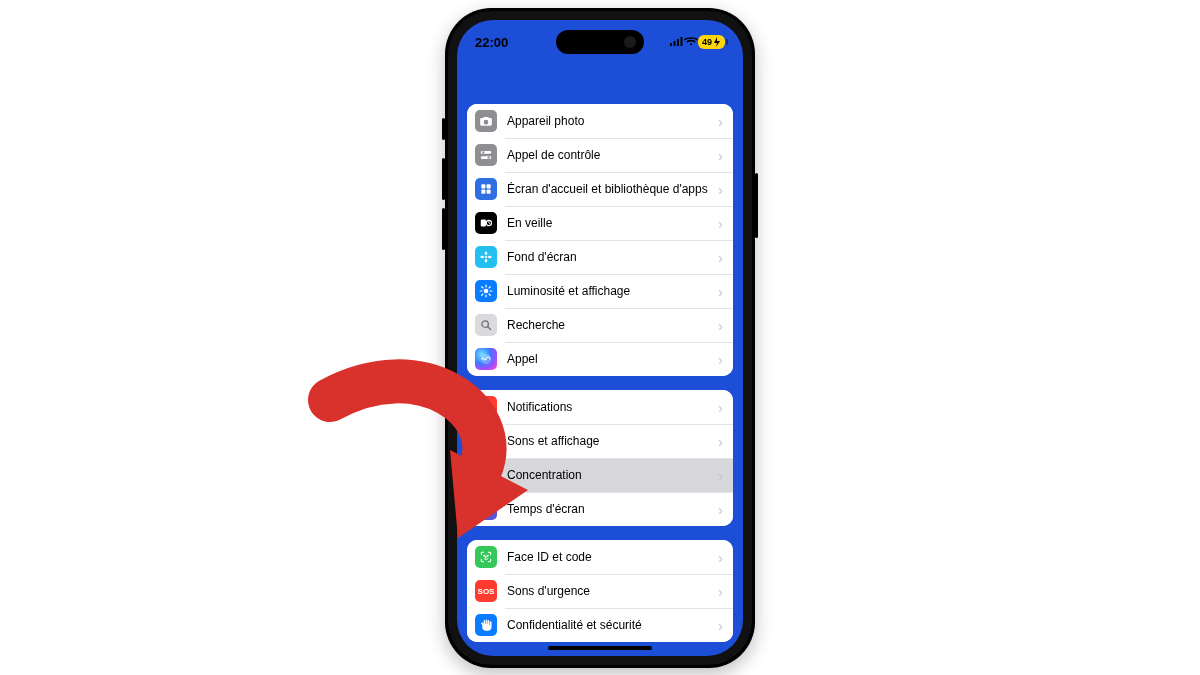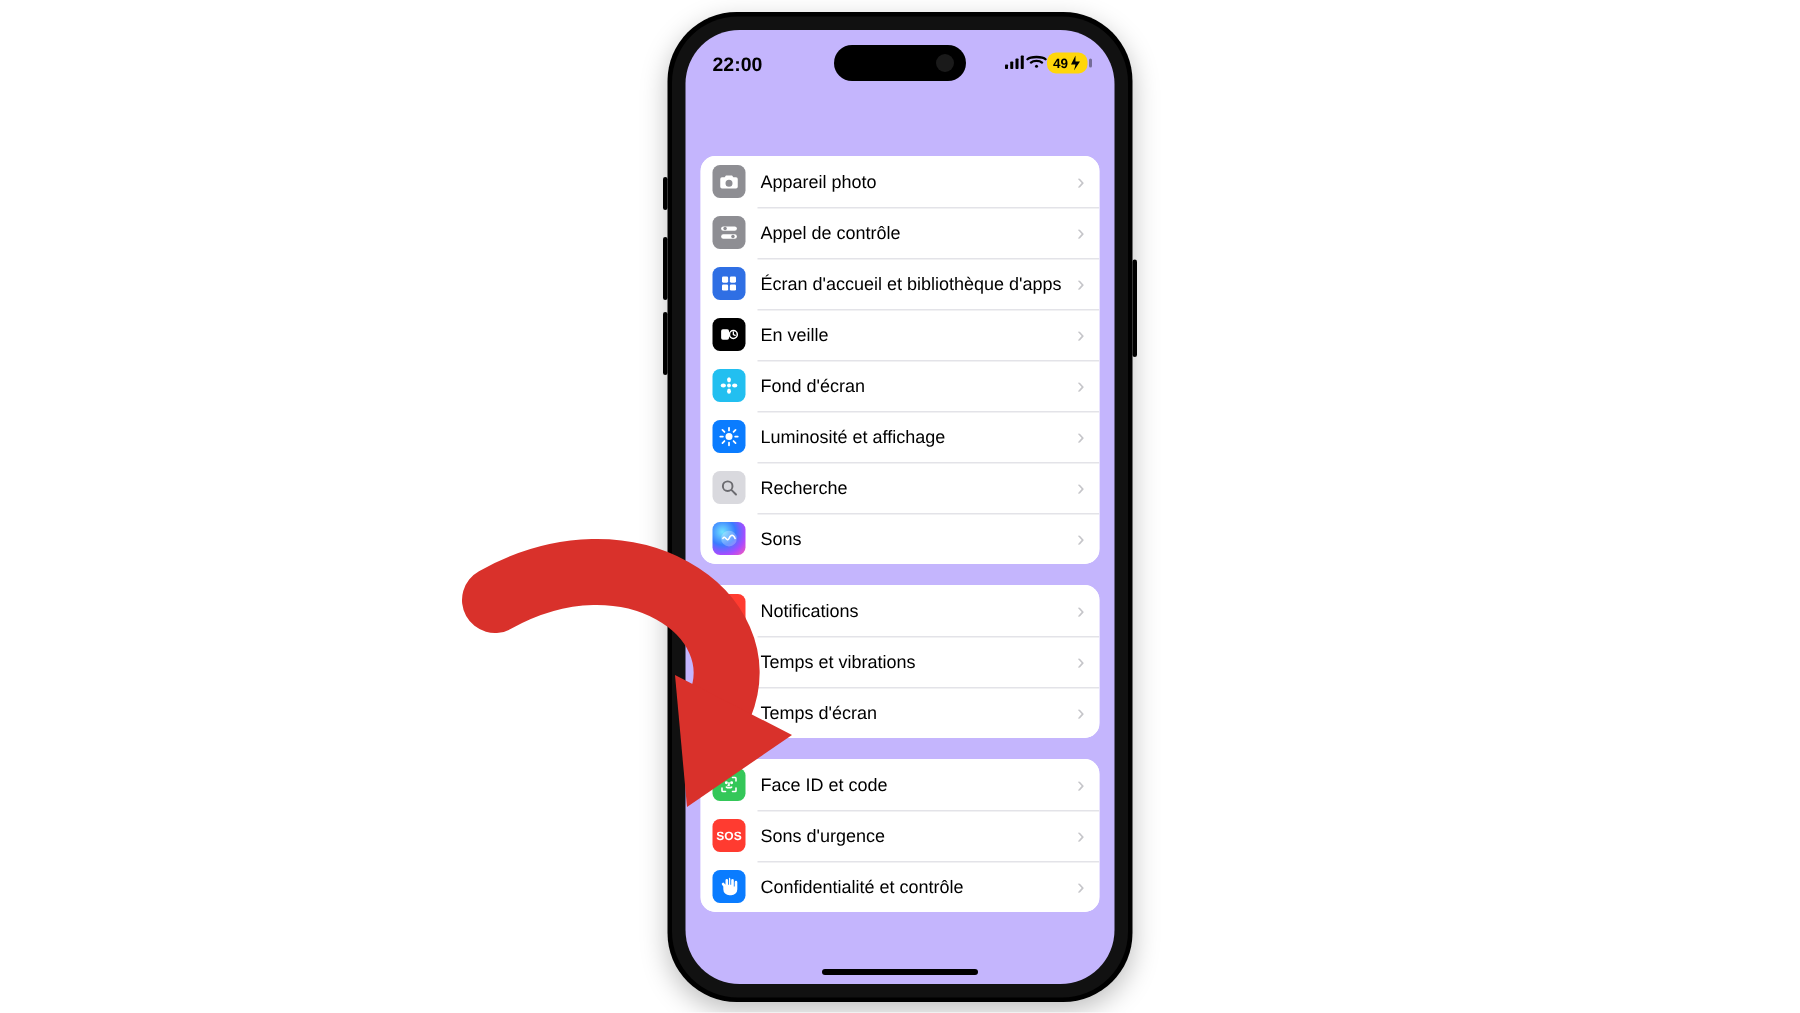--- a/index.html
+++ b/index.html
@@ -45,21 +45,21 @@
   .btn-vol2   { left: -3px; top: 200px; width: 3px; height: 42px; }
   .btn-power  { right: -3px; top: 165px; width: 3px; height: 65px; }
 
   .screen {
     position: absolute;
     left: 12px;
     top: 12px;
     right: 12px;
     bottom: 12px;
     border-radius: 36px;
-    background: #c4b5fd;
+    background: #1d4ed8;
     overflow: hidden;
   }
   .dynamic-island {
     position: absolute;
     left: 50%;
     top: 10px;
     transform: translateX(-50%);
     width: 88px;
     height: 24px;
     background: #000;
@@ -370,21 +370,21 @@
               <div class="label">Recherche</div>
               <div class="chevron">›</div>
             </div>
             <div class="row">
               <div class="icon siri-bg">
                 <svg viewBox="0 0 24 24">
                   <circle cx="12" cy="12" r="9" fill="rgba(255,255,255,0.25)"></circle>
                   <path d="M5 12c2-5 5 5 7 0s5-5 7 0" fill="none" stroke="#fff" stroke-width="1.8" stroke-linecap="round"></path>
                 </svg>
               </div>
-              <div class="label">Sons</div>
+              <div class="label">Appel</div>
               <div class="chevron">›</div>
             </div>
           </div>
           <div class="group">
             <div class="row">
               <div class="icon" style="background: rgb(255, 59, 48);">
                 <svg viewBox="0 0 24 24">
                   <path fill="#fff" d="M12 2a5 5 0 0 0-5 5v4l-2 3v1h14v-1l-2-3V7a5 5 0 0 0-5-5zm0 20a2.5 2.5 0 0 0 2.5-2.5h-5A2.5 2.5 0 0 0 12 22z"></path>
                 </svg>
               </div>
@@ -393,21 +393,30 @@
             </div>
             <div class="row">
               <div class="icon" style="background: rgb(255, 55, 95);">
                 <svg viewBox="0 0 24 24">
                   <g fill="#fff">
                     <path d="M4 9v6h4l5 4V5L8 9H4z"></path>
                     <path d="M16 8c1.5 1 1.5 7 0 8" fill="none" stroke="#fff" stroke-width="1.8" stroke-linecap="round"></path>
                   </g>
                 </svg>
               </div>
-              <div class="label">Temps et vibrations</div>
+              <div class="label">Sons et affichage</div>
+              <div class="chevron">›</div>
+            </div>
+            <div class="row highlight">
+              <div class="icon" style="background: rgb(88, 86, 214);">
+                <svg viewBox="0 0 24 24">
+                  <path fill="#fff" d="M14 3a9 9 0 1 0 7 14 7 7 0 0 1-7-14z"></path>
+                </svg>
+              </div>
+              <div class="label">Concentration</div>
               <div class="chevron">›</div>
             </div>
             <div class="row">
               <div class="icon" style="background: rgb(88, 86, 214);">
                 <svg viewBox="0 0 24 24">
                   <path fill="#fff" d="M6 3h12v2l-5 6v2l5 6v2H6v-2l5-6v-2L6 5V3z"></path>
                 </svg>
               </div>
               <div class="label">Temps d'écran</div>
               <div class="chevron">›</div>
@@ -435,21 +444,21 @@
               </div>
               <div class="label">Sons d'urgence</div>
               <div class="chevron">›</div>
             </div>
             <div class="row">
               <div class="icon" style="background: rgb(10, 124, 255);">
                 <svg viewBox="0 0 24 24">
                   <path fill="#fff" d="M12 2c.8 0 1.5.7 1.5 1.5V10h1V5a1.5 1.5 0 1 1 3 0v7h1V7a1.5 1.5 0 1 1 3 0v8a7 7 0 0 1-7 7h-2a7 7 0 0 1-7-7v-3l-1.5-2a1.5 1.5 0 1 1 2.5-1.7L8 10V5a1.5 1.5 0 1 1 3 0v5h1V3.5C12 2.7 11.7 2 12 2z"></path>
                 </svg>
               </div>
-              <div class="label">Confidentialité et contrôle</div>
+              <div class="label">Confidentialité et sécurité</div>
               <div class="chevron">›</div>
             </div>
           </div>
         </div>
 
       <div class="home-indicator"></div>
     </div>
   </div>
 
   <div class="arrow-annot">

